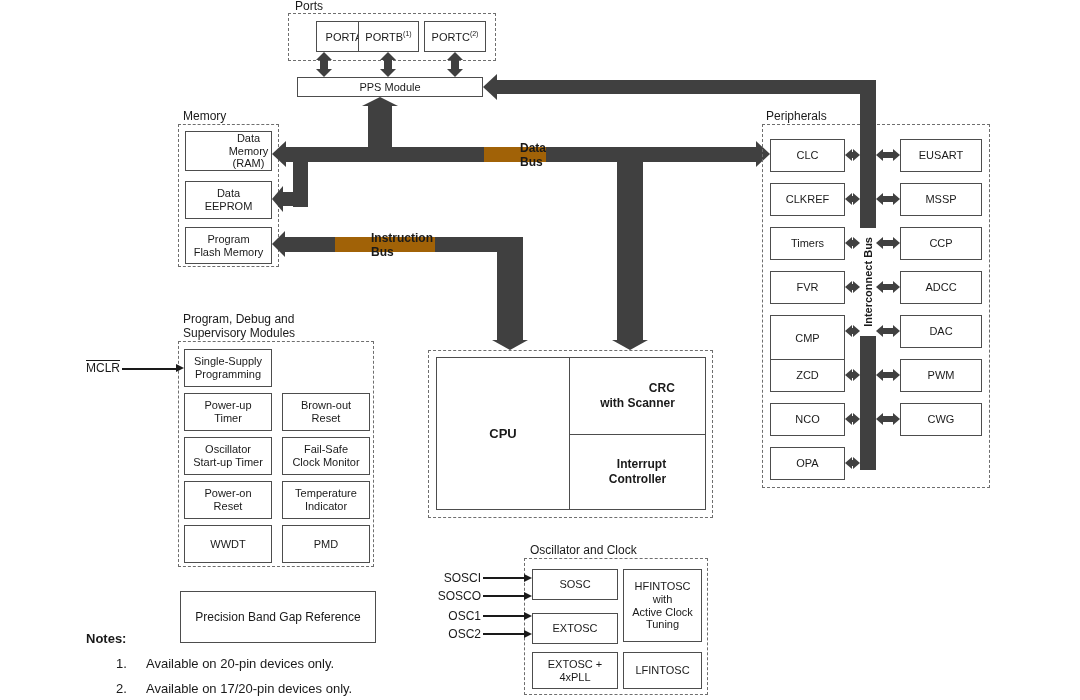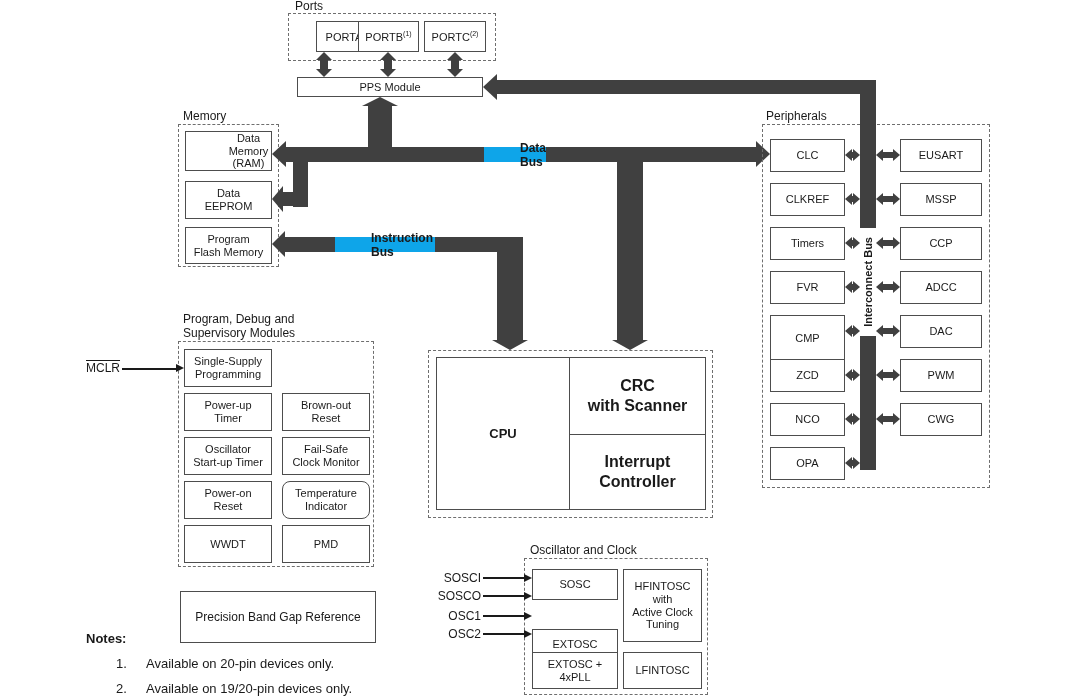--- a/index.html
+++ b/index.html
@@ -7,38 +7,38 @@
   body { font-family:"Liberation Sans", sans-serif; color:#1a1a1a; }
   .canvas { position:relative; width:1080px; height:700px; background:#fff; overflow:hidden; }
   .abs { position:absolute; }
   .box { position:absolute; border:1.6px solid #4d4d4d; background:#fff;
          display:flex; align-items:center; justify-content:center;
          text-align:center; font-size:11px; line-height:1.18; white-space:pre-line; }
   .dashed { position:absolute; border:1.6px dashed #6e6e6e; background:transparent; }
   .sec-label { position:absolute; font-size:12px; line-height:1.15; white-space:pre-line; }
   .bus { position:absolute; background:#404040; }
   .tri { position:absolute; width:0; height:0; }
-  .bus-label { position:absolute; background:#0ea5e9; display:flex; align-items:center; justify-content:center;
+  .bus-label { position:absolute; background:#a16207; display:flex; align-items:center; justify-content:center;
                font-size:12px; font-weight:bold;padding-left:36px; }
   .vpatch { position:absolute; background:#fff; display:flex; align-items:center; justify-content:center; }
   .vpatch span { writing-mode:vertical-rl; transform:rotate(180deg); font-size:11px; font-weight:bold; white-space:nowrap; }
   .conn { position:absolute; height:0; }
   .conn .bar { position:absolute; left:5px; right:5px; top:-3px; height:6px; background:#404040; }
   .conn .lt { position:absolute; left:0; top:-6px; width:0; height:0;
               border-top:6px solid transparent; border-bottom:6px solid transparent; border-right:7px solid #404040; }
   .conn .rt { position:absolute; right:0; top:-6px; width:0; height:0;
               border-top:6px solid transparent; border-bottom:6px solid transparent; border-left:7px solid #404040; }
   .thin { position:absolute; background:#1a1a1a; height:1.6px; }
   .overline { text-decoration:overline; }
   .sup { font-size:7px; vertical-align:super; }
   .cpu-grid { position:absolute; border:1.6px solid #4d4d4d; background:#fff;
               display:grid; grid-template-columns:132px 1fr; grid-template-rows:1fr 1fr; }
   .cpu-main { grid-row:1/3; display:flex; align-items:center; justify-content:center; font-weight:bold; font-size:13px; }
   .cpu-cell { border-left:1.6px solid #4d4d4d; display:flex; align-items:center; justify-content:center;
-              font-weight:bold; font-size:16px; text-align:center; white-space:pre-line; line-height:1.25; }
+              font-weight:bold; font-size:12px; text-align:right; white-space:pre-line; line-height:1.25; }
   .cpu-cell.bottom { border-top:1.6px solid #4d4d4d; }
   .pin-label { position:absolute; width:50px; text-align:right; font-size:12px; }
   .note { position:absolute; font-size:13px; }
 </style>
 </head>
 <body>
 
 <div class="canvas">
 
   <div class="sec-label" style="left:295px; top:0;">Ports</div>
@@ -109,21 +109,21 @@
   <div class="box" style="left:184px; top:393px; width:88px; height:38px;">Power-up
 Timer</div>
   <div class="box" style="left:282px; top:393px; width:88px; height:38px;">Brown-out
 Reset</div>
   <div class="box" style="left:184px; top:437px; width:88px; height:38px;">Oscillator
 Start-up Timer</div>
   <div class="box" style="left:282px; top:437px; width:88px; height:38px;">Fail-Safe
 Clock Monitor</div>
   <div class="box" style="left:184px; top:481px; width:88px; height:38px;">Power-on
 Reset</div>
-  <div class="box" style="left:282px; top:481px; width:88px; height:38px;border-radius:8px;">Temperature
+  <div class="box" style="left:282px; top:481px; width:88px; height:38px;">Temperature
 Indicator</div>
   <div class="box" style="left:184px; top:525px; width:88px; height:38px;">WWDT</div>
   <div class="box" style="left:282px; top:525px; width:88px; height:38px;">PMD</div>
 
   <div class="abs" style="left:86px; top:361px; font-size:12px;"><span class="overline">MCLR</span></div>
   <div class="thin" style="left:122px; top:368px; width:54px;"></div>
   <div class="tri" style="left:176px; top:364px; border-top:4.5px solid transparent; border-bottom:4.5px solid transparent; border-left:8px solid #1a1a1a;"></div>
 
   <div class="dashed" style="left:428px; top:350px; width:285px; height:168px;"></div>
   <div class="cpu-grid" style="left:436px; top:357px; width:270px; height:153px;">
@@ -236,21 +236,21 @@
       <i class="rt"></i>
     </div>
 
   <div class="sec-label" style="left:530px; top:544px;">Oscillator and Clock</div>
   <div class="dashed" style="left:524px; top:558px; width:184px; height:137px;"></div>
   <div class="box" style="left:532px; top:569px; width:86px; height:31px;">SOSC</div>
   <div class="box" style="left:623px; top:569px; width:79px; height:73px;">HFINTOSC
 with
 Active Clock
 Tuning</div>
-  <div class="box" style="left:532px; top:613px; width:86px; height:31px;margin-top:16px;">EXTOSC</div>
+  <div class="box" style="left:532px; top:613px; width:86px; height:31px;">EXTOSC</div>
   <div class="box" style="left:532px; top:652px; width:86px; height:37px;">EXTOSC +
 4xPLL</div>
   <div class="box" style="left:623px; top:652px; width:79px; height:37px;">LFINTOSC</div>
 
   <div class="pin-label" style="left:431px; top:571px;">SOSCI</div>
   <div class="thin" style="left:483px; top:577px; width:41px;"></div>
   <div class="tri" style="left:524px; top:574px; border-top:4px solid transparent; border-bottom:4px solid transparent; border-left:8px solid #1a1a1a;"></div>
 
   <div class="pin-label" style="left:431px; top:589px;">SOSCO</div>
   <div class="thin" style="left:483px; top:595px; width:41px;"></div>
@@ -263,15 +263,15 @@
   <div class="pin-label" style="left:431px; top:627px;">OSC2</div>
   <div class="thin" style="left:483px; top:633px; width:41px;"></div>
   <div class="tri" style="left:524px; top:630px; border-top:4px solid transparent; border-bottom:4px solid transparent; border-left:8px solid #1a1a1a;"></div>
 
   <div class="box" style="left:180px; top:591px; width:196px; height:52px; font-size:12px;">Precision Band Gap Reference</div>
 
   <div class="note" style="left:86px; top:631px; font-weight:bold;">Notes:</div>
   <div class="note" style="left:116px; top:656px;">1.</div>
   <div class="note" style="left:146px; top:656px;">Available on 20-pin devices only.</div>
   <div class="note" style="left:116px; top:681px;">2.</div>
-  <div class="note" style="left:146px; top:681px;">Available on 19/20-pin devices only.</div>
+  <div class="note" style="left:146px; top:681px;">Available on 17/20-pin devices only.</div>
 
 </div>
 
 </body></html>

